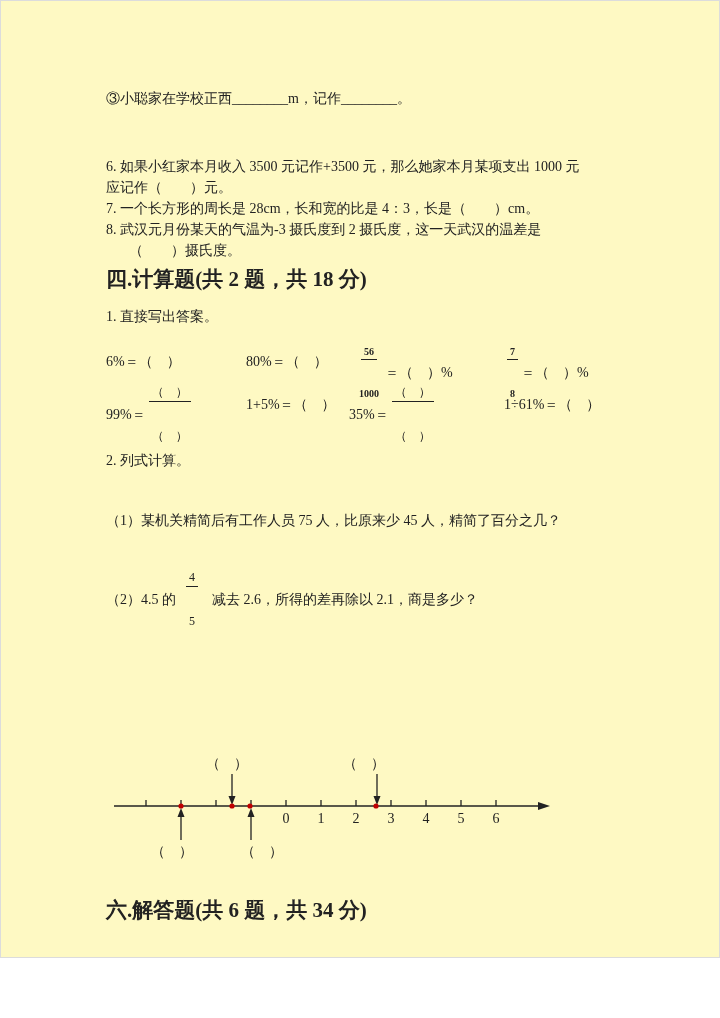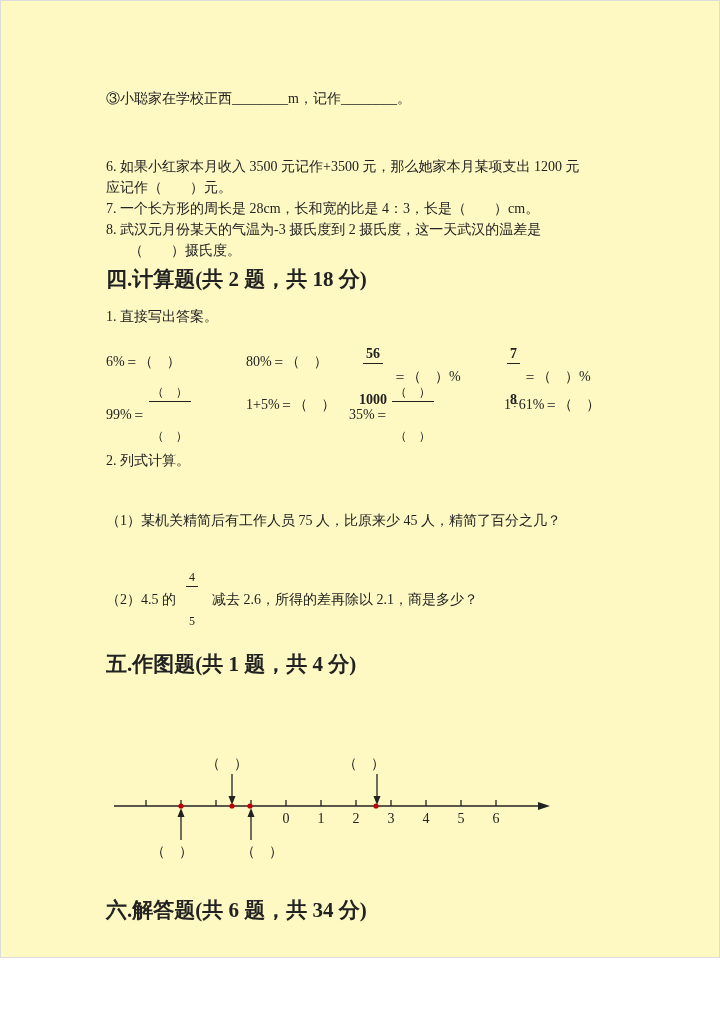--- a/index.html
+++ b/index.html
@@ -44,38 +44,38 @@
     display: block;
     padding: 0 3px 1px 3px;
     border-bottom: 1px solid #222;
     text-align: center;
   }
   .frac .den {
     display: block;
     padding: 1px 3px 0 3px;
     margin-top: 27px;
   }
-  .frac.small { font-size: 14px; font-weight: bold; }
+  .frac.small { font-size: 10px; font-weight: bold; }
   .frac.paren { font-size: 12px; }
   .numline { position: absolute; }
   .nl-stroke { stroke: #222222; stroke-width: 1.3; fill: none; }
   svg text {
     font-family: "Liberation Serif", "DejaVu Serif", serif;
     fill: #222222;
     font-size: 14px;
   }
 </style>
 </head>
 <body>
 
 <div class="page">
 
   <div class="line" style="left:105px; top:88px">③小聪家在学校正西________m，记作________。</div>
 
-  <div class="line" style="left:105px; top:156px">6. 如果小红家本月收入 3500 元记作+3500 元，那么她家本月某项支出 1200 元</div>
+  <div class="line" style="left:105px; top:156px">6. 如果小红家本月收入 3500 元记作+3500 元，那么她家本月某项支出 1000 元</div>
   <div class="line" style="left:105px; top:177px">应记作（　　）元。</div>
   <div class="line" style="left:105px; top:198px">7. 一个长方形的周长是 28cm，长和宽的比是 4：3，长是（　　）cm。</div>
   <div class="line" style="left:105px; top:219px">8. 武汉元月份某天的气温为-3 摄氏度到 2 摄氏度，这一天武汉的温差是</div>
   <div class="line" style="left:128px; top:240px">（　　）摄氏度。</div>
 
   <div class="line heading" style="left:105px; top:264px">四.计算题(共 2 题，共 18 分)</div>
 
   <div class="line" style="left:105px; top:306px">1. 直接写出答案。</div>
 
   <div class="expr" style="left:105px; top:352px">
@@ -124,21 +124,20 @@
   <div class="line" style="left:105px; top:510px">（1）某机关精简后有工作人员 75 人，比原来少 45 人，精简了百分之几？</div>
   <div class="expr" style="left:105px; top:570px">
     <span>（2）4.5 的</span>
     <span class="frac paren" style="margin:0 14px 0 10px">
       <span class="num">4</span>
       <span class="den">5</span>
     </span>
     <span>减去 2.6，所得的差再除以 2.1，商是多少？</span>
   </div>
 
-  <div class="line heading" style="left:105px; top:649px">五.作图题(共 1 题，共 4 分)</div>
 
   <svg class="numline" style="left:105px; top:745px" width="465" height="118" viewBox="0 0 465 118">
 
     <text x="121" y="22" text-anchor="middle">（　）</text>
     <text x="258" y="22" text-anchor="middle">（　）</text>
 
     <g>
       <line class="nl-stroke" x1="126" y1="28" x2="126" y2="51"></line>
       <polygon points="122.5,50 129.5,50 126,59" fill="#222222"></polygon>
     </g>

